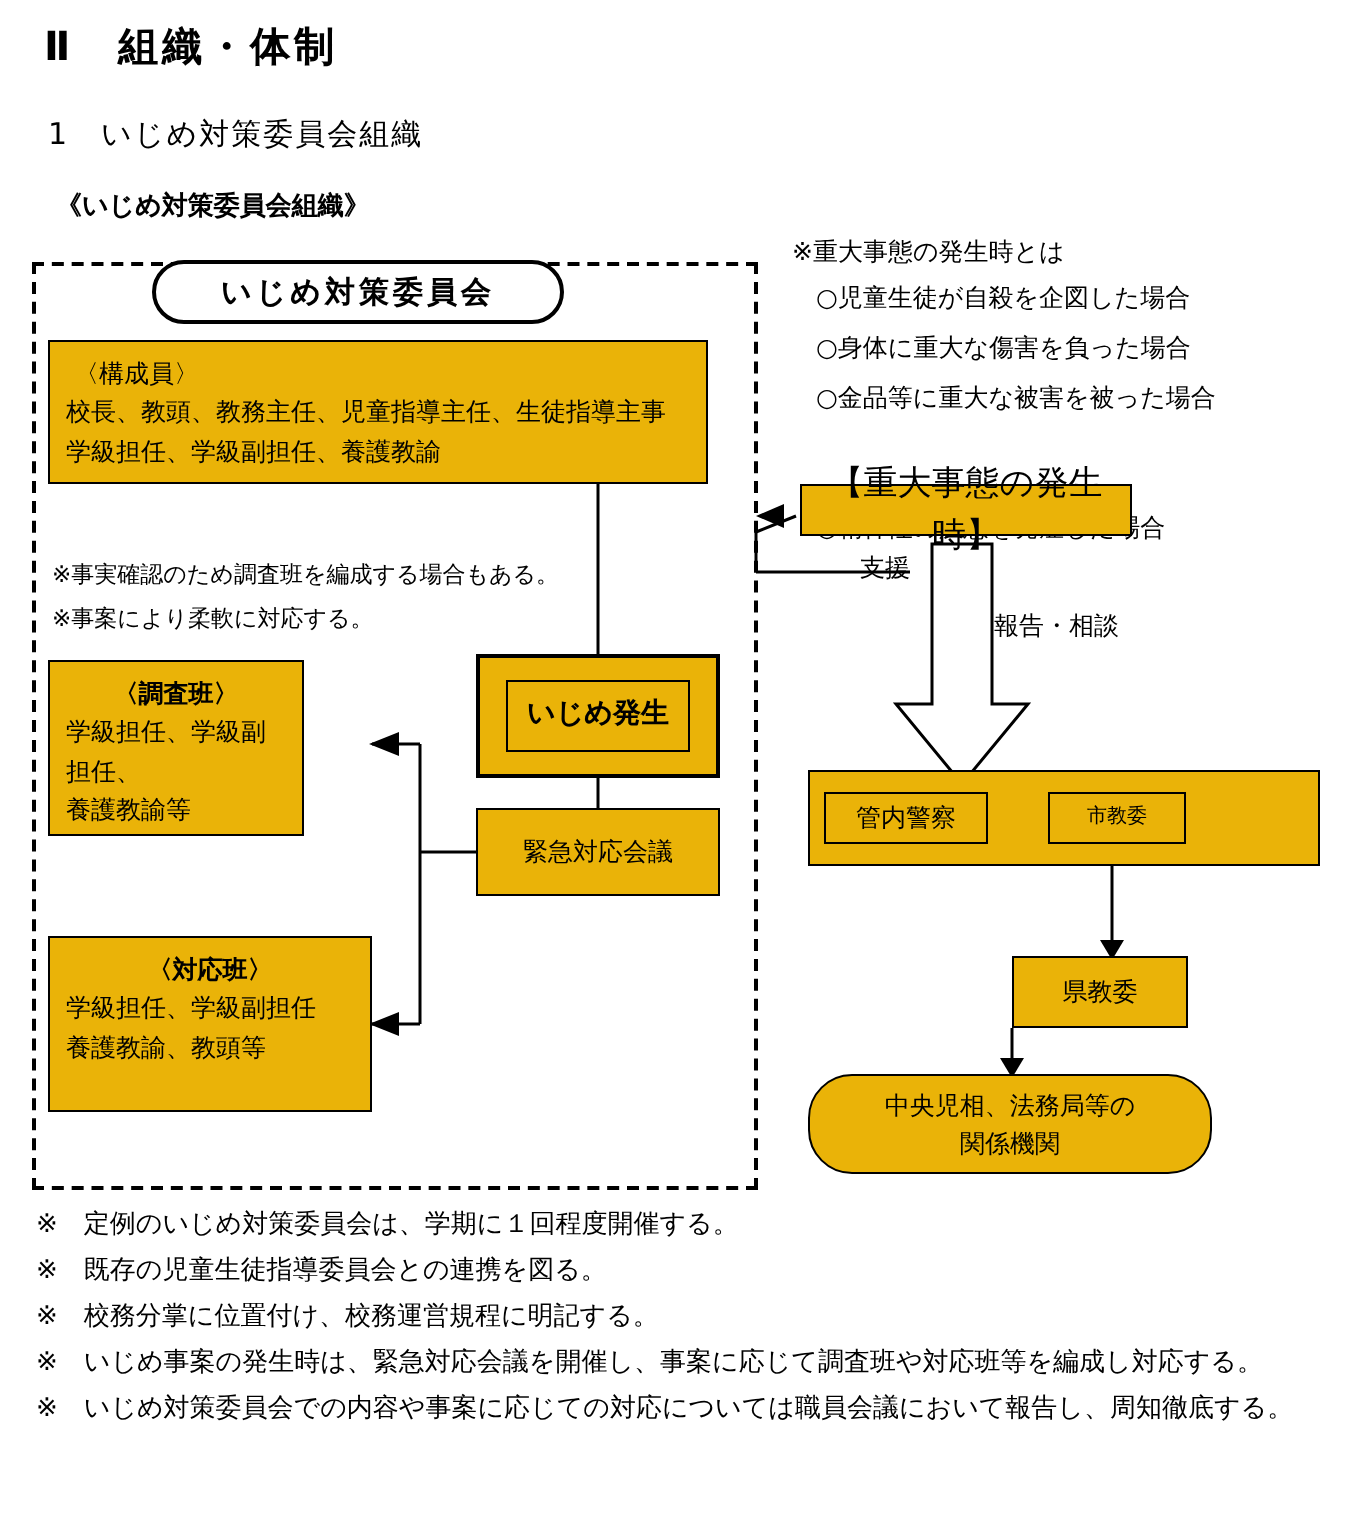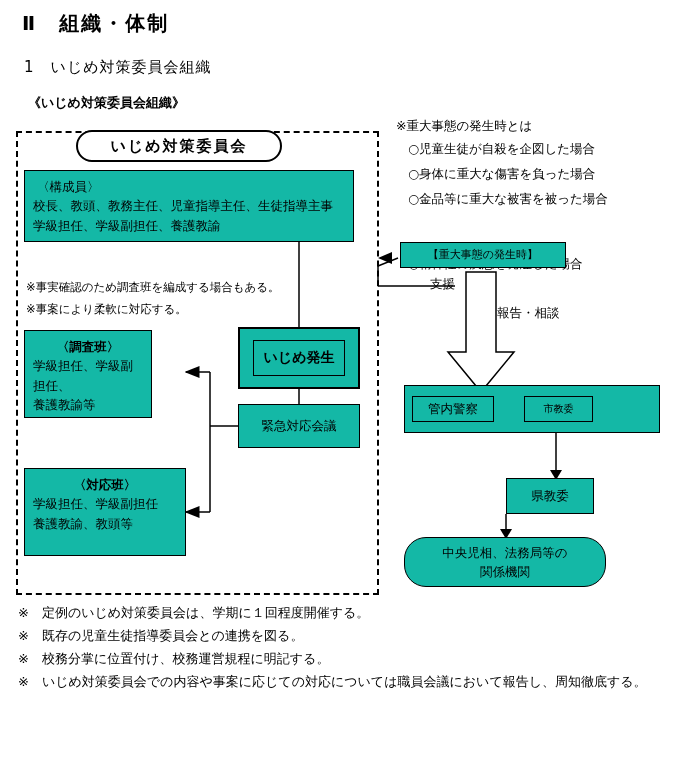--- a/index.html
+++ b/index.html
@@ -55,21 +55,21 @@
     width: 363px;
     height: 464px;
     border: 2px dashed #000;
     box-sizing: border-box;
   }
   
   .box {
     position: absolute;
     border: 1px solid #000;
     box-sizing: border-box;
-    background: #14b8a6;
+    background: #eab308;
     font-size: 12.5px;
     line-height: 1.55;
   }
   .box-thick {
     border: 2px solid #000;
   }
   .center {
     display: flex;
     align-items: center;
     justify-content: center;
@@ -262,21 +262,21 @@
   </div>
 
   <div class="box center" id="box-emergency">緊急対応会議</div>
 
   <div class="right-note" id="rn-head">※重大事態の発生時とは</div>
   <div class="right-note" id="rn1">○児童生徒が自殺を企図した場合</div>
   <div class="right-note" id="rn2">○身体に重大な傷害を負った場合</div>
   <div class="right-note" id="rn3">○金品等に重大な被害を被った場合</div>
   <div class="right-note" id="rn4">○精神性の疾患を発症した場合</div>
 
-  <div class="box center" id="box-serious" style="font-size:11px;">【重大事態の発生時】</div>
+  <div class="box center" id="box-serious" style="font-size:17px;">【重大事態の発生時】</div>
 
   <div id="lbl-support">支援</div>
   <div id="lbl-report">報告・相談</div>
 
   <div class="box" id="box-police"></div>
   <div class="box center" id="box-police-inner">管内警察</div>
   <div class="box center" id="box-city-edu">市教委</div>
 
   <div class="box center" id="box-pref-edu">県教委</div>
 
@@ -284,16 +284,17 @@
     <div>
       <div>中央児相、法務局等の</div>
       <div>関係機関</div>
     </div>
   </div>
 
   <div class="footnotes">
     <span class="footnote">※　定例のいじめ対策委員会は、学期に１回程度開催する。</span>
     <span class="footnote">※　既存の児童生徒指導委員会との連携を図る。</span>
     <span class="footnote">※　校務分掌に位置付け、校務運営規程に明記する。</span>
+    <span class="footnote">※　いじめ事案の発生時は、緊急対応会議を開催し、事案に応じて調査班や対応班等を編成し対応する。</span>
     <span class="footnote">※　いじめ対策委員会での内容や事案に応じての対応については職員会議において報告し、周知徹底する。</span>
   </div>
 
 </div>
 
 </body></html>

